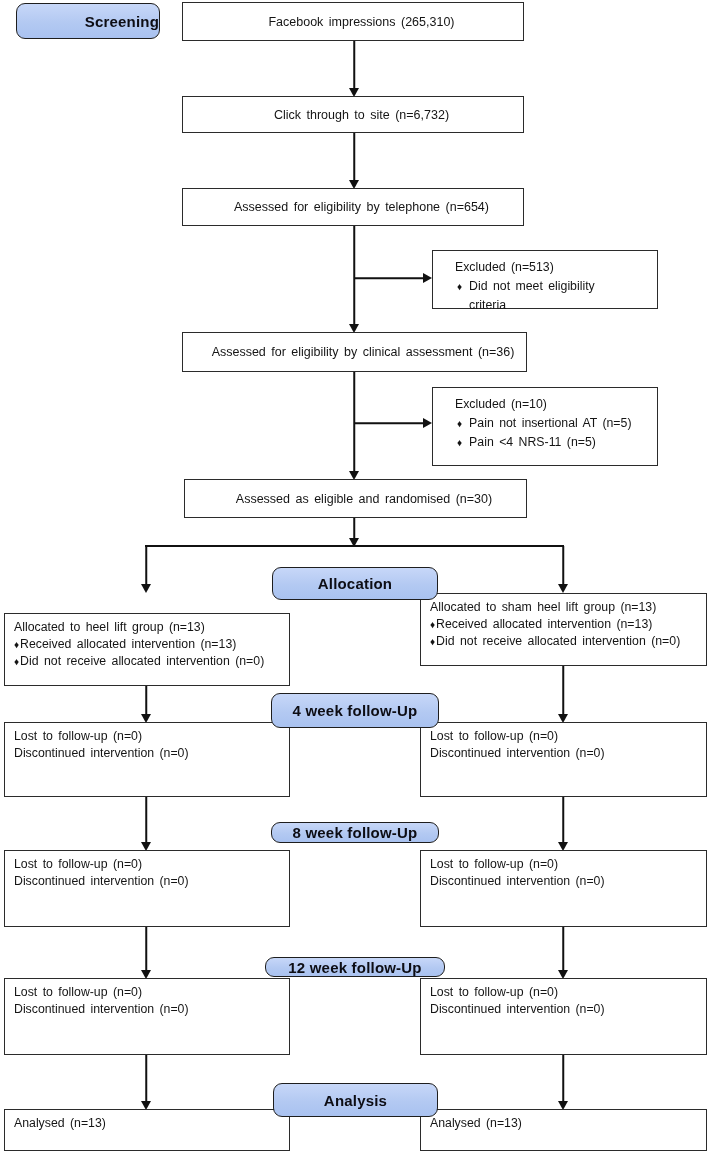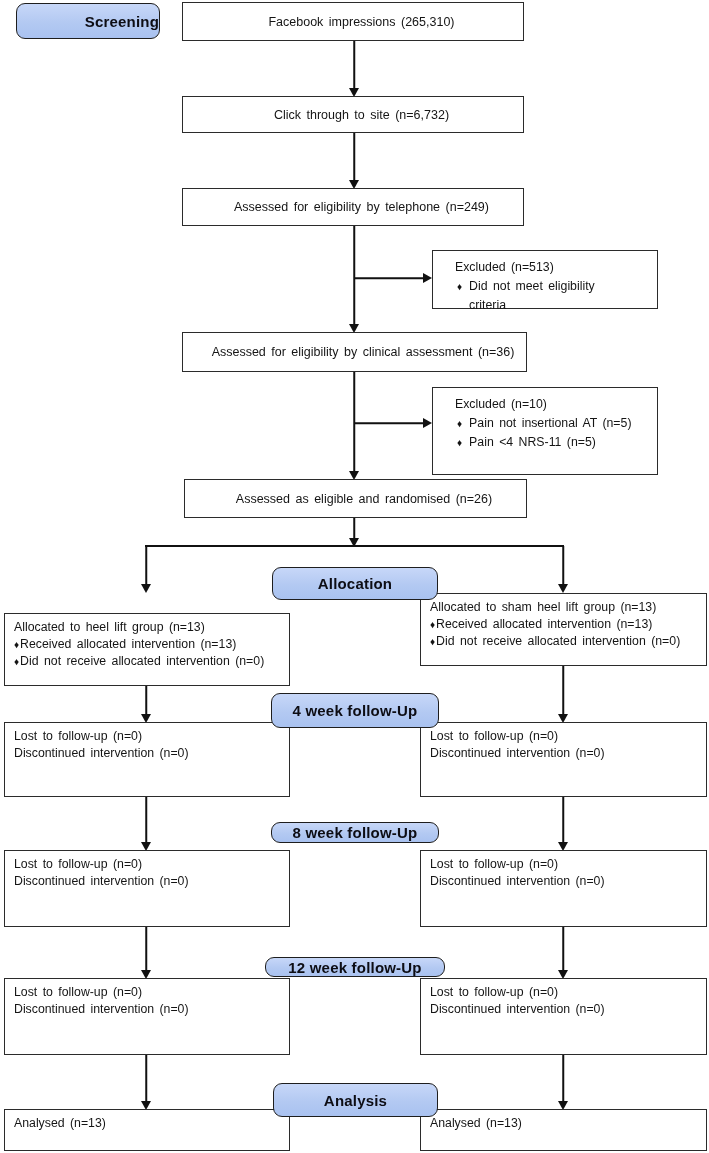--- a/index.html
+++ b/index.html
@@ -113,49 +113,49 @@
       <div class="head"></div>
     </div>
 
   <div class="box wbox" style="left:182px;top:2px;width:342px;height:39px;">
     <span>Facebook impressions (265,310)</span>
   </div>
   <div class="box wbox" style="left:182px;top:96px;width:342px;height:37px;">
     <span>Click through to site (n=6,732)</span>
   </div>
   <div class="box wbox" style="left:182px;top:188px;width:342px;height:38px;">
-    <span>Assessed for eligibility by telephone (n=249)</span>
+    <span>Assessed for eligibility by telephone (n=654)</span>
   </div>
 
   <div class="box ebox" style="left:432px;top:250px;width:226px;height:59px;">
     <div>Excluded (n=513)</div>
     <div class="brow">
       <span class="bullet">♦</span>
       <span>Did not meet eligibility criteria</span>
     </div>
   </div>
 
   <div class="box wbox" style="left:182px;top:332px;width:345px;height:40px;">
     <span>Assessed for eligibility by clinical assessment (n=36)</span>
   </div>
 
-  <div class="box ebox" style="left:432px;top:387px;width:226px;height:88px;">
+  <div class="box ebox" style="left:432px;top:387px;width:226px;height:79px;">
     <div>Excluded (n=10)</div>
     <div class="brow">
       <span class="bullet">♦</span>
       <span>Pain not insertional AT (n=5)</span>
     </div>
     <div class="brow">
       <span class="bullet">♦</span>
       <span>Pain &lt;4 NRS-11 (n=5)</span>
     </div>
   </div>
 
   <div class="box wbox" style="left:184px;top:479px;width:343px;height:39px;">
-    <span>Assessed as eligible and randomised (n=26)</span>
+    <span>Assessed as eligible and randomised (n=30)</span>
   </div>
 
   <div class="box gbox" style="left:4px;top:593px;width:286px;height:73px;margin-top:20px;">
     <div>Allocated to heel lift group (n=13)</div>
     <div class="brow">
         <span class="bullet">♦</span>
         <span>Received allocated intervention (n=13)</span>
       </div>
     <div class="brow">
         <span class="bullet">♦</span>

